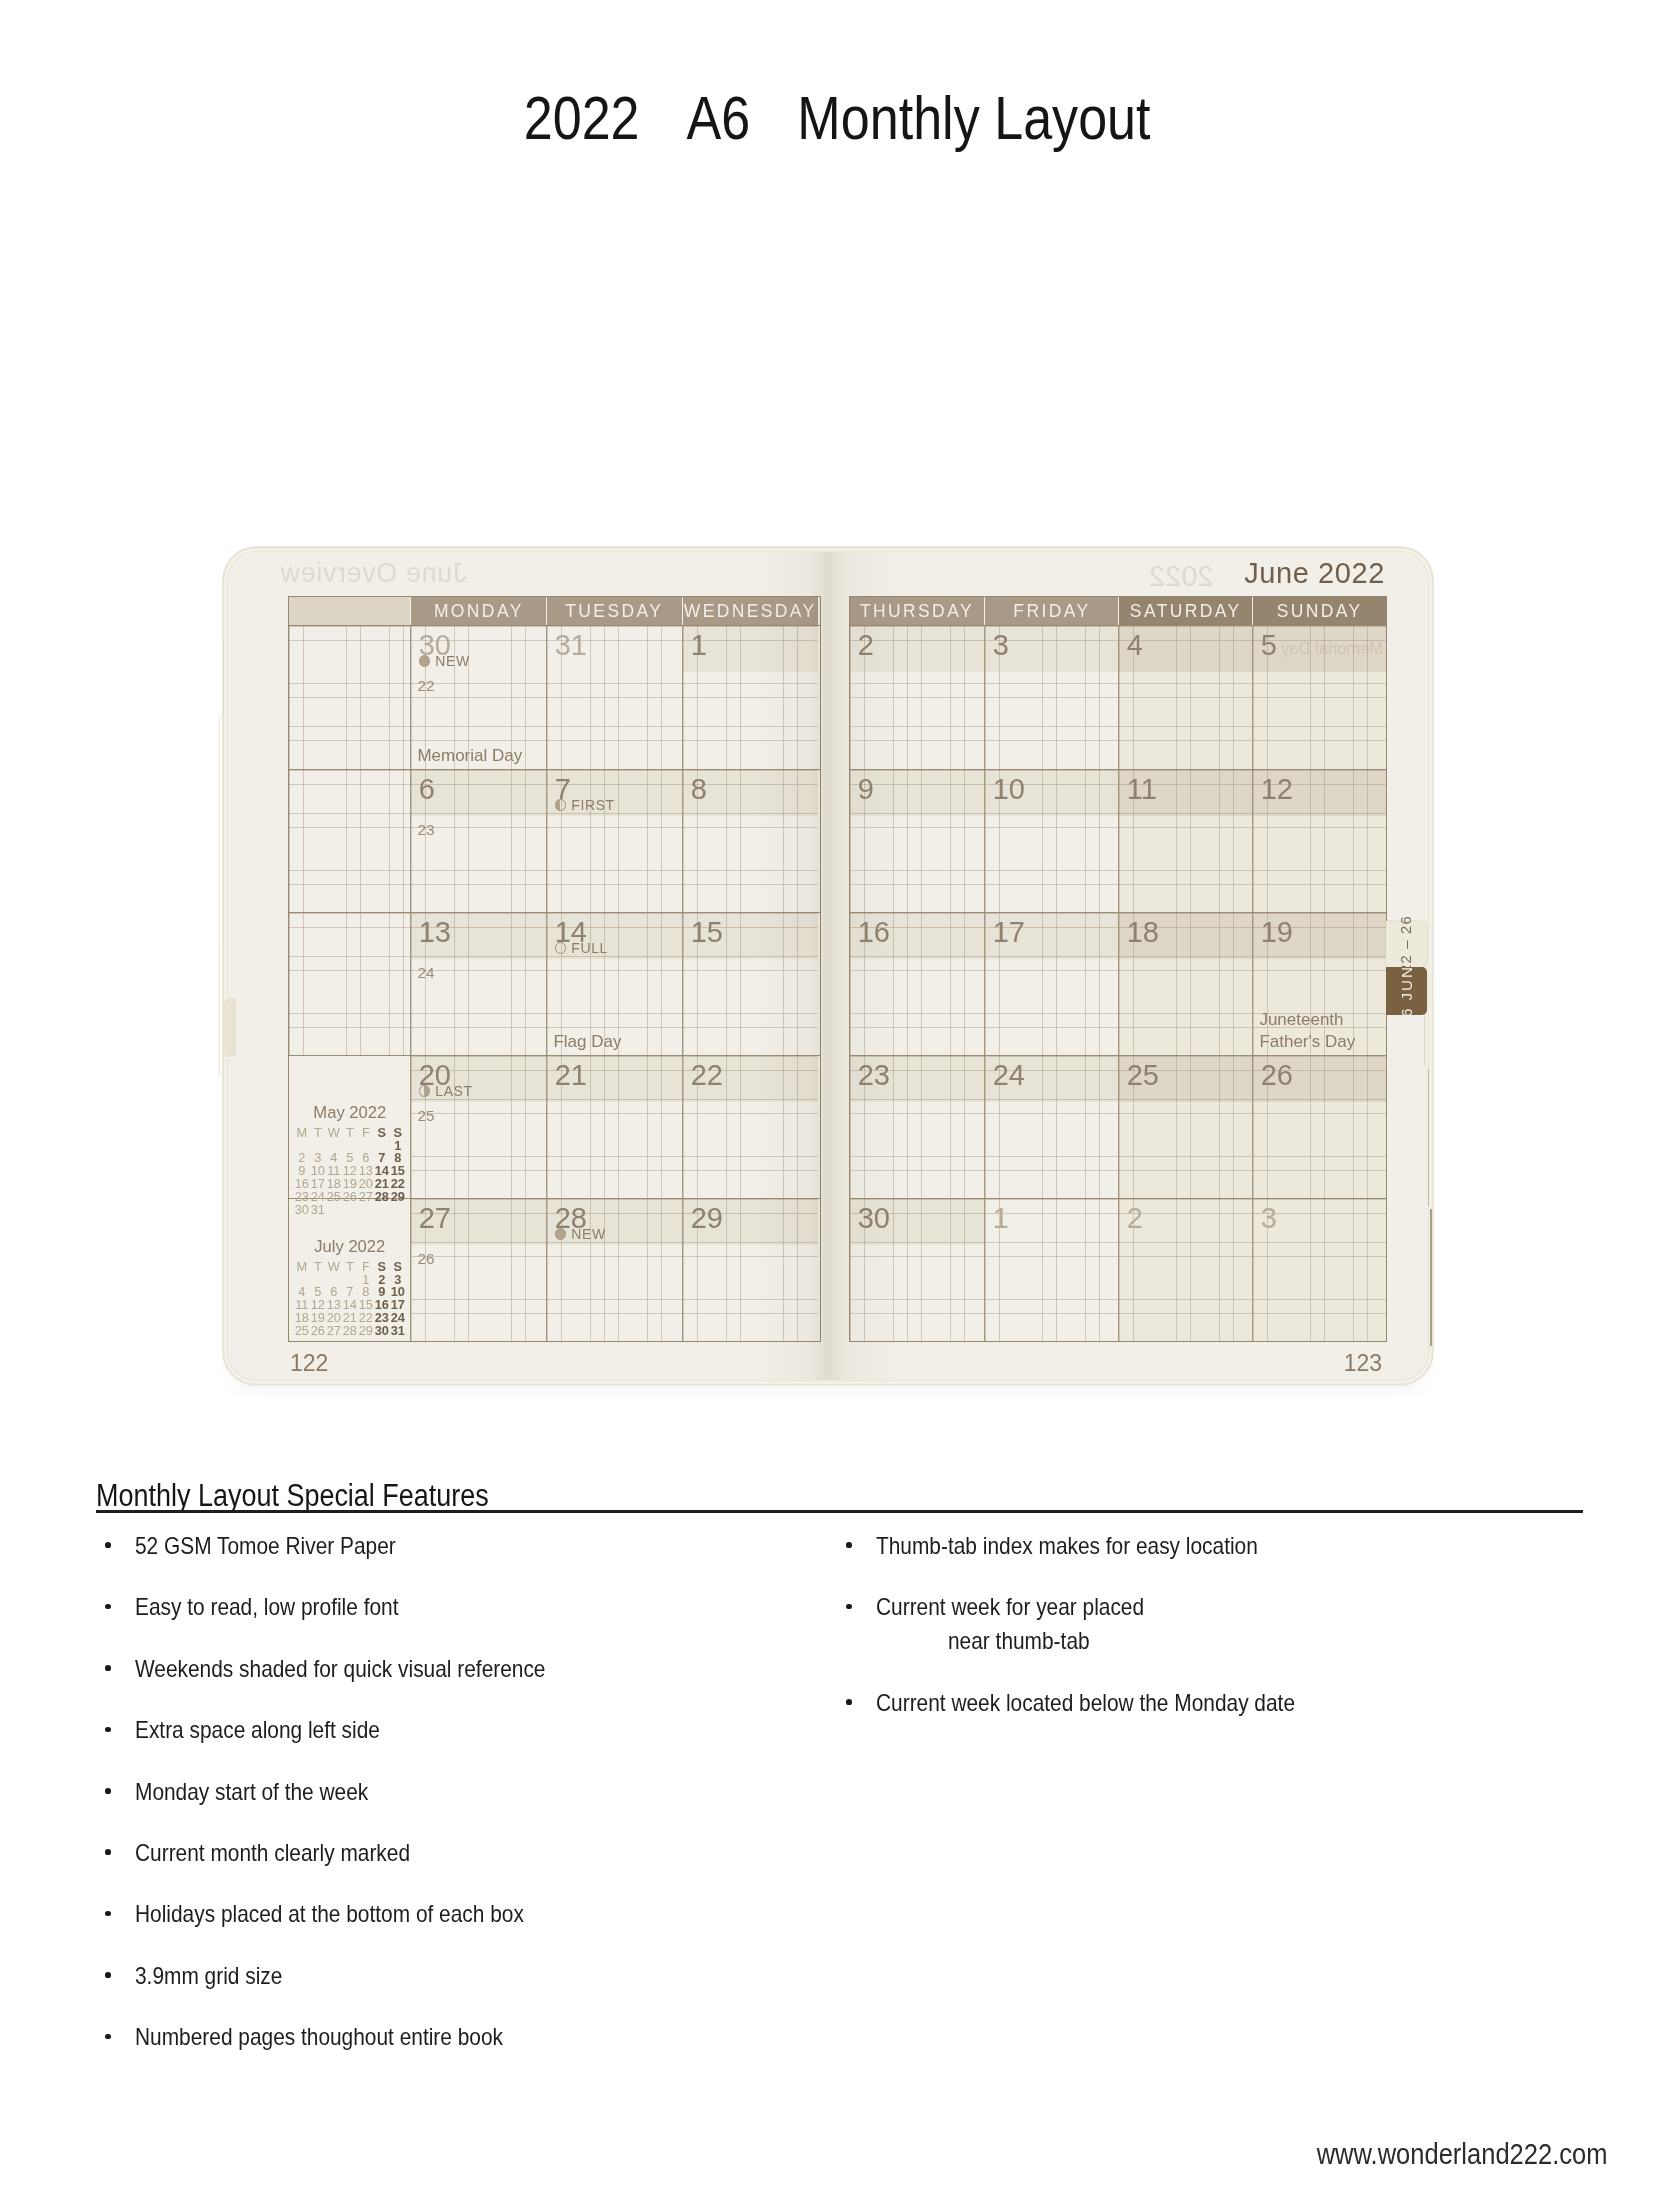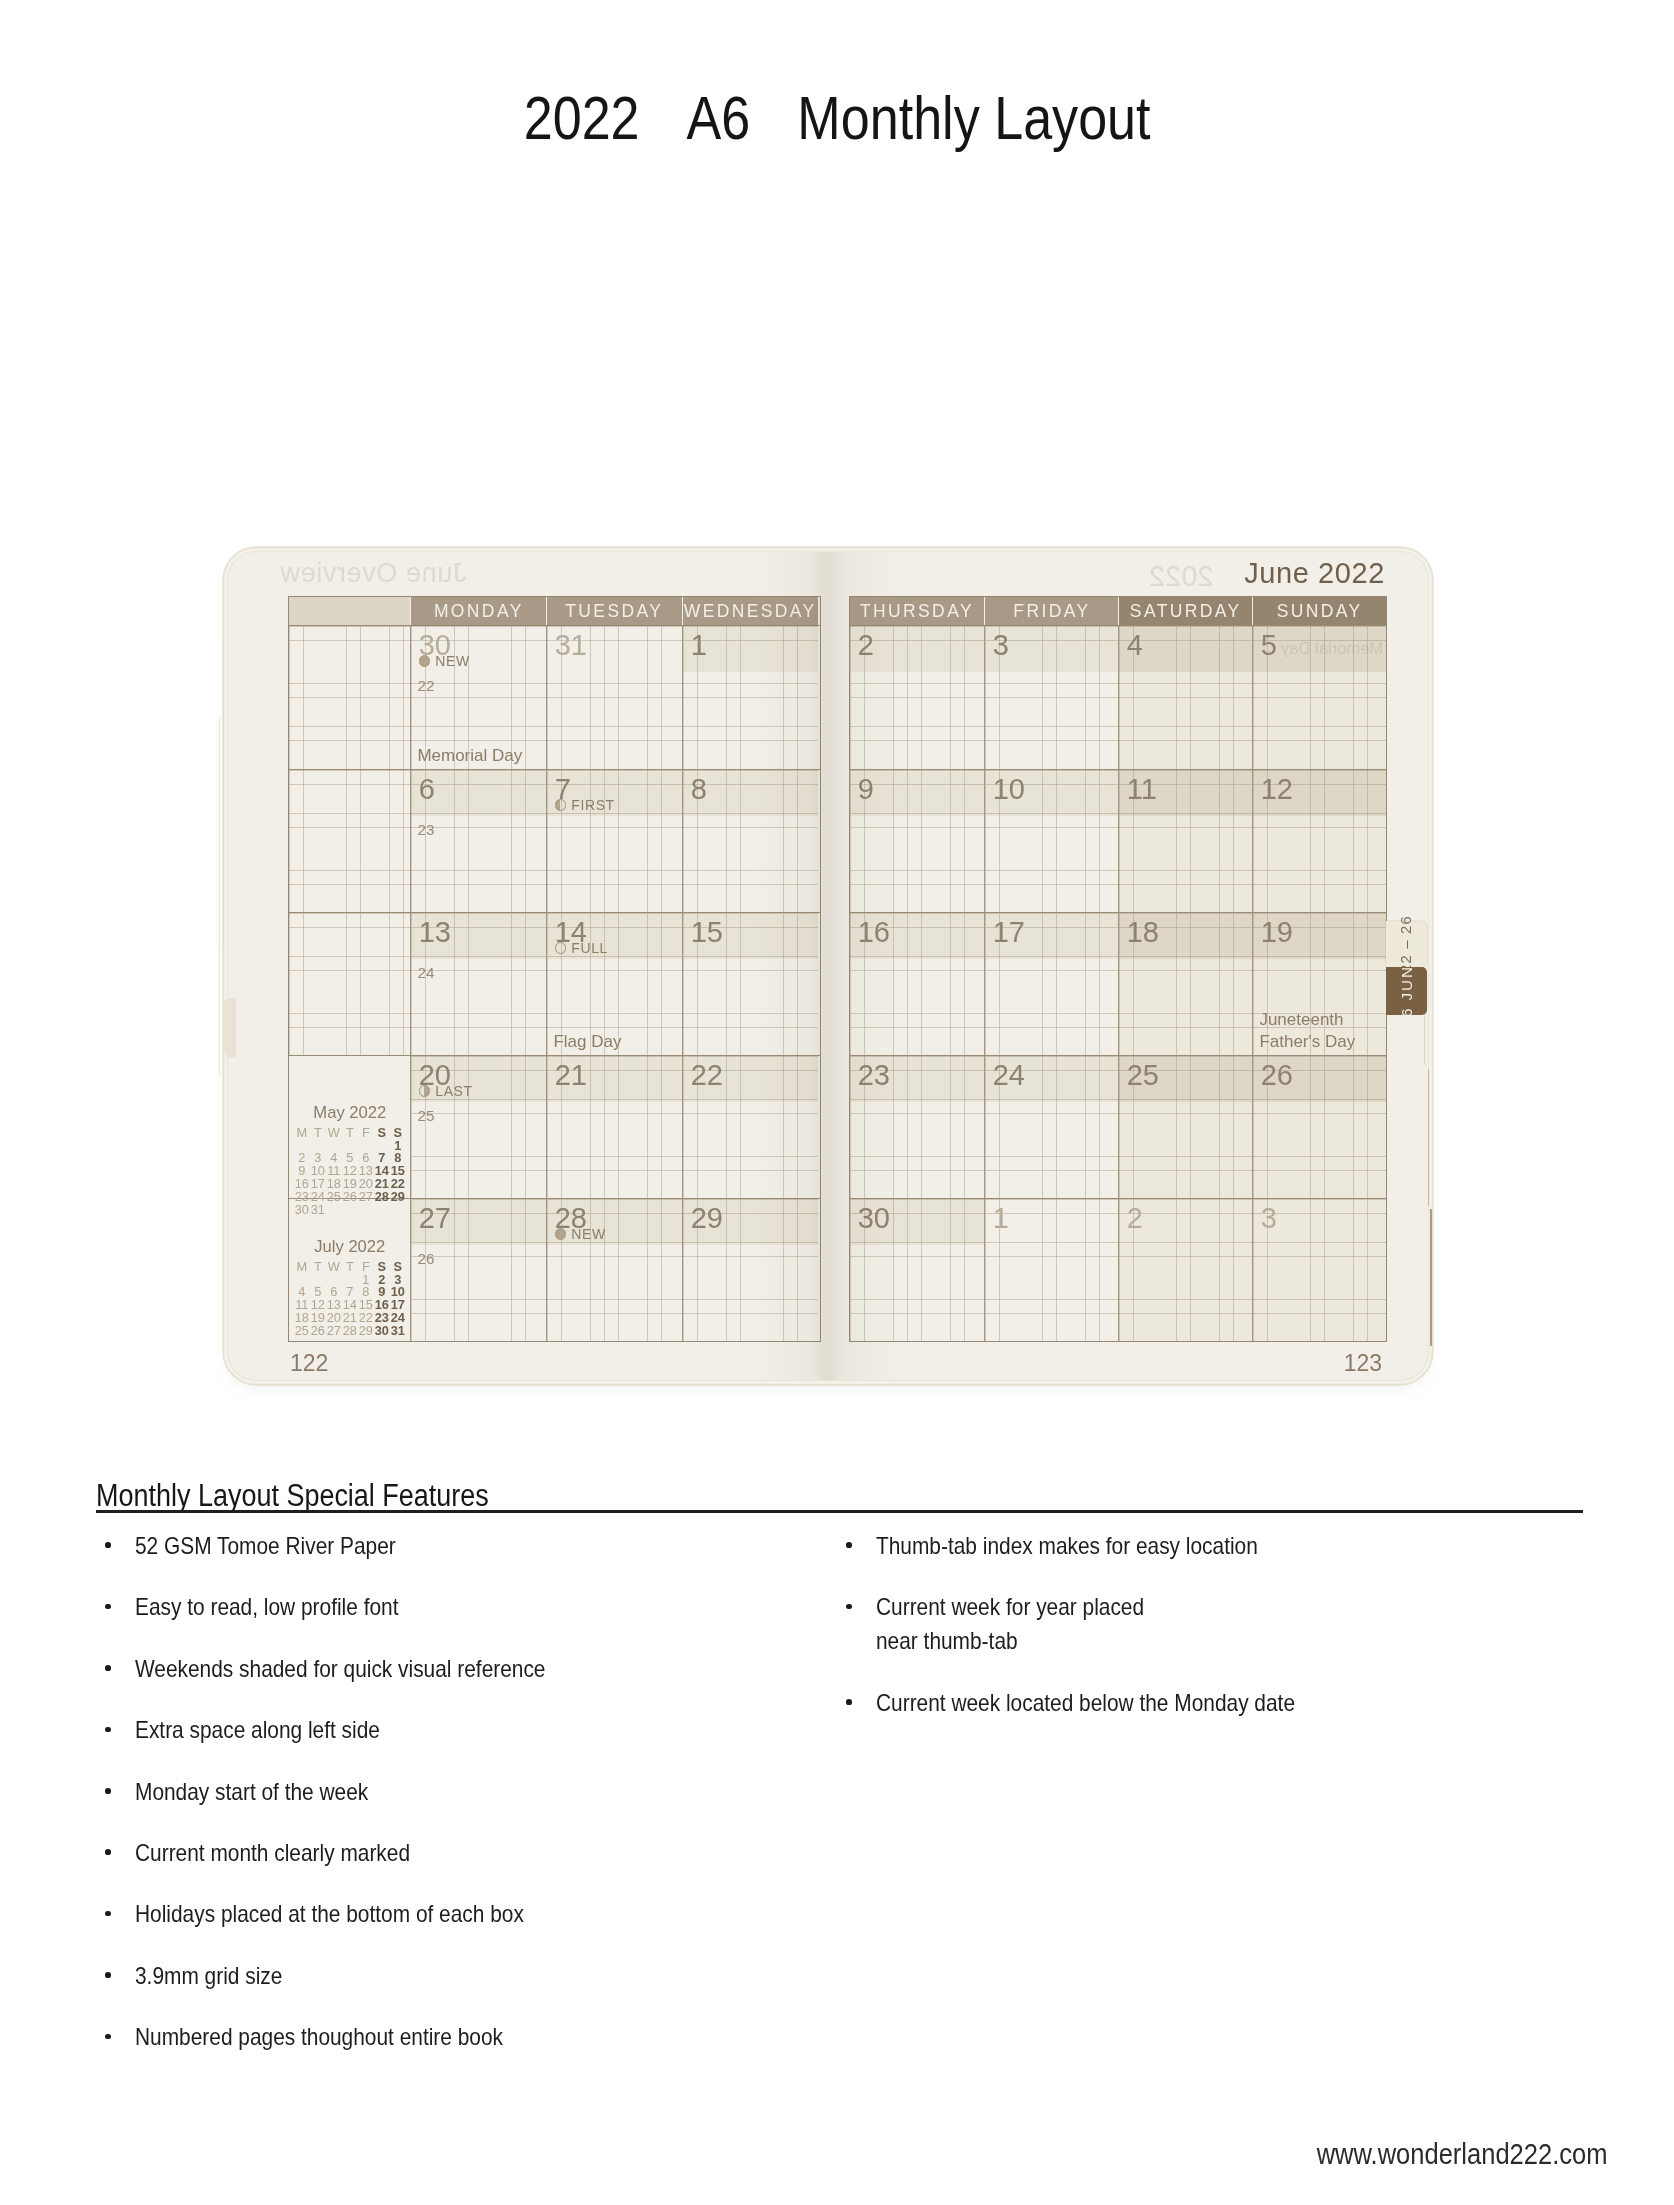--- a/index.html
+++ b/index.html
@@ -88,21 +88,21 @@
   .tab-week .rot{color:#7b6b57;}
   .tab-month .rot{color:#f5f1e8;letter-spacing:1.9px;font-size:15.3px;}
 
   
   .cx{display:inline-block;transform:scaleX(.87);transform-origin:0 50%;white-space:nowrap;}
   .cxr{display:inline-block;transform:scaleX(.88);transform-origin:100% 50%;white-space:nowrap;}
   .feat-head{position:absolute;left:96px;top:1455px;font-size:31px;color:#161616;margin-top:23px;}
   .rule{position:absolute;left:96px;top:1510px;width:1487px;height:2.6px;background:#1f1f1f;}
   .col{position:absolute;top:1529px;}
   .col-left{left:96px;width:721px;}
-  .col-right{left:841px;width:791px;}
+  .col-right{left:841px;width:791px;text-align:center;}
   .fli{display:flex;align-items:flex-start;margin-bottom:27.4px;padding-left:9px;}
   .col-right .fli{padding-left:5.1px;}
   .dot{width:5.7px;height:5.7px;border-radius:50%;background:#1a1a1a;margin-top:13.4px;flex:none;}
   .ltext{margin-left:24px;font-size:24px;color:#1d1d1d;line-height:34px;}
   .url{position:absolute;top:2138px;right:67px;font-size:29px;color:#2b2b2b;}
 </style>
 </head>
 <body>
 
 <div class="page">

